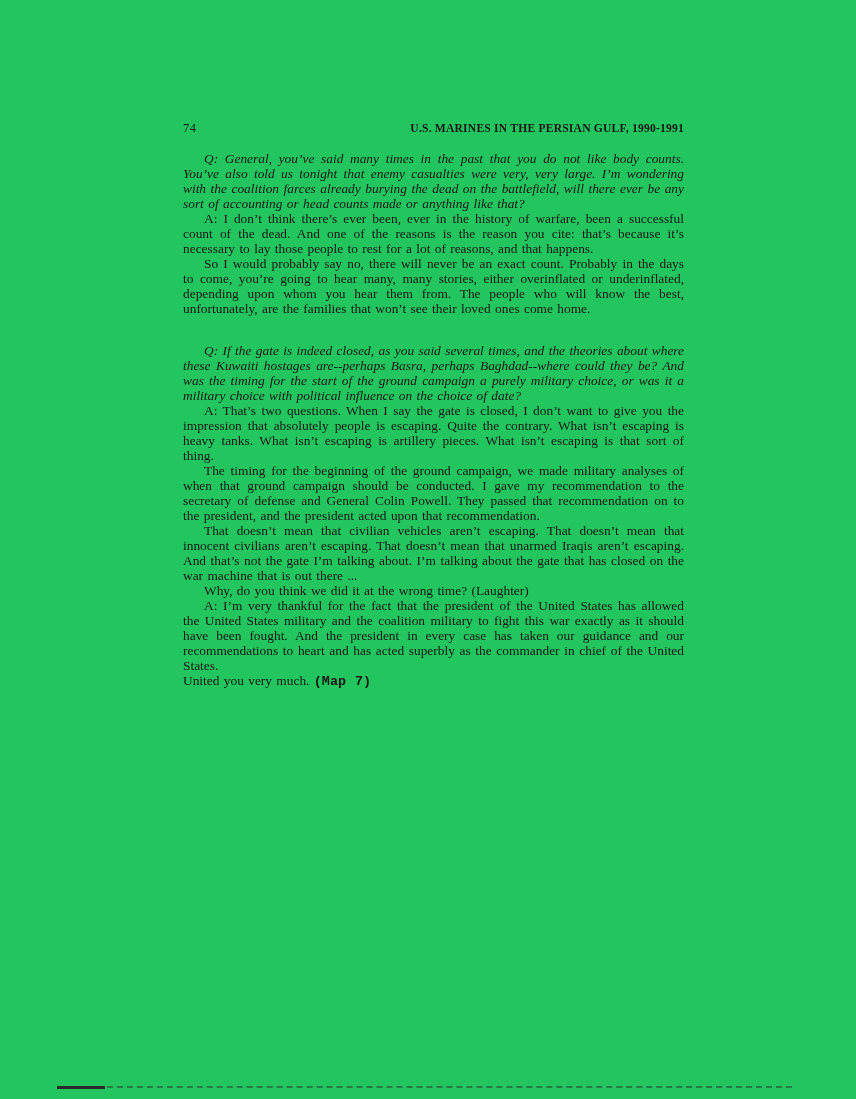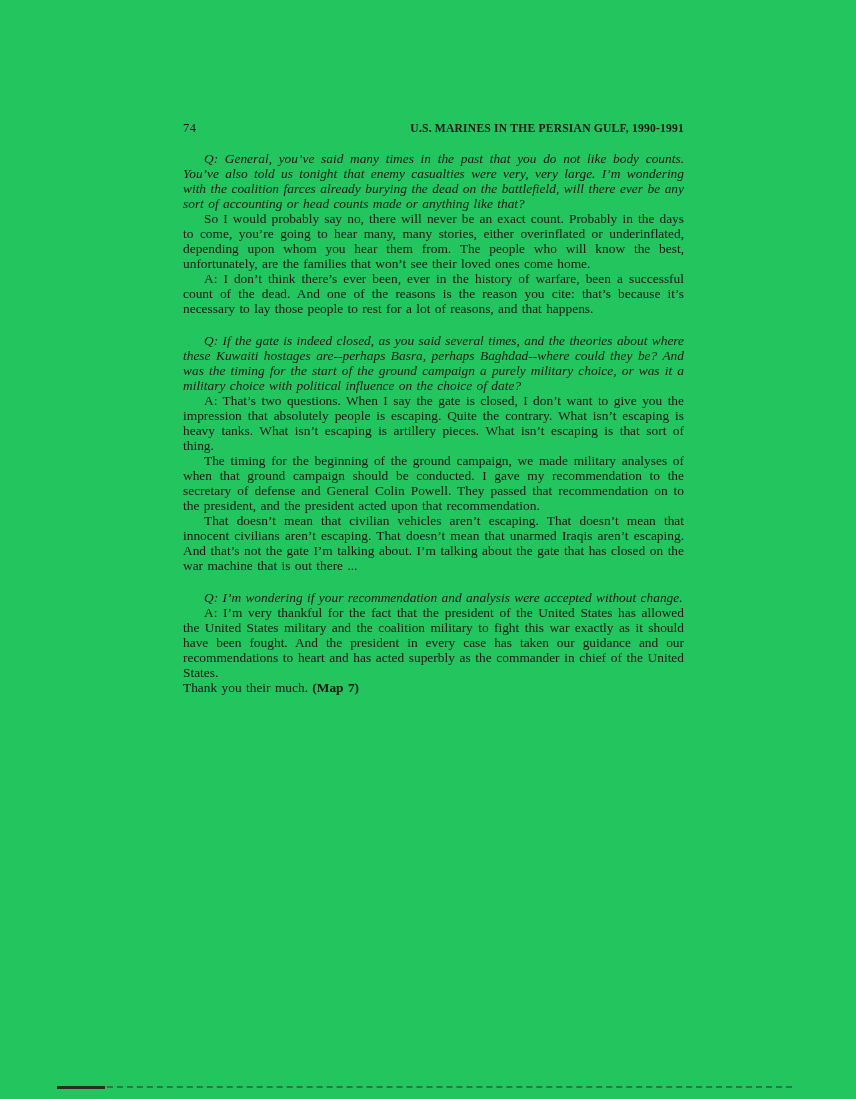--- a/index.html
+++ b/index.html
@@ -37,30 +37,31 @@
   }
   .para {
     font-size: 13.4px;
     line-height: 15px;
     text-align: justify;
     text-indent: 21px;
     word-spacing: 1px;
   }
   .para.question {
     font-style: italic;
-    margin-top: 17px;
+    margin-top: 27px;
   }
   .para.question:first-of-type {
     margin-top: 0;
   }
   .para.closing {
     text-indent: 0;
   }
   .map-ref {
     font-weight: bold;
+    font-family: Liberation Mono, monospace;
   }
   .scan-artifact {
     position: absolute;
     left: 57px;
     top: 1086px;
     width: 735px;
     height: 0;
     border-top: 2px dashed rgba(45, 45, 45, 0.5);
   }
   .scan-artifact-strong {
@@ -78,31 +79,31 @@
 <div class="page">
 
   <div class="text-block">
 
     <header class="running-head">
       <span class="page-num">74</span>
       <span class="head-title">U.S. MARINES IN THE PERSIAN GULF, 1990-1991</span>
     </header>
 
     <p class="para question">Q: General, you’ve said many times in the past that you do not like body counts. You’ve also told us tonight that enemy casualties were very, very large. I’m wondering with the coalition farces already burying the dead on the battlefield, will there ever be any sort of accounting or head counts made or anything like that?</p>
+    <p class="para answer">A: I don’t think there’s ever been, ever in the history of warfare, been a successful count of the dead. And one of the reasons is the reason you cite: that’s because it’s necessary to lay those people to rest for a lot of reasons, and that happens.</p>
     <p class="para answer">So I would probably say no, there will never be an exact count. Probably in the days to come, you’re going to hear many, many stories, either overinflated or underinflated, depending upon whom you hear them from. The people who will know the best, unfortunately, are the families that won’t see their loved ones come home.</p>
-    <p class="para answer">A: I don’t think there’s ever been, ever in the history of warfare, been a successful count of the dead. And one of the reasons is the reason you cite: that’s because it’s necessary to lay those people to rest for a lot of reasons, and that happens.</p>
 
     <p class="para question">Q: If the gate is indeed closed, as you said several times, and the theories about where these Kuwaiti hostages are--perhaps Basra, perhaps Baghdad--where could they be? And was the timing for the start of the ground campaign a purely military choice, or was it a military choice with political influence on the choice of date?</p>
     <p class="para answer">A: That’s two questions. When I say the gate is closed, I don’t want to give you the impression that absolutely people is escaping. Quite the contrary. What isn’t escaping is heavy tanks. What isn’t escaping is artillery pieces. What isn’t escaping is that sort of thing.</p>
     <p class="para answer">The timing for the beginning of the ground campaign, we made military analyses of when that ground campaign should be conducted. I gave my recommendation to the secretary of defense and General Colin Powell. They passed that recommendation on to the president, and the president acted upon that recommendation.</p>
     <p class="para answer">That doesn’t mean that civilian vehicles aren’t escaping. That doesn’t mean that innocent civilians aren’t escaping. That doesn’t mean that unarmed Iraqis aren’t escaping. And that’s not the gate I’m talking about. I’m talking about the gate that has closed on the war machine that is out there ...</p>
+    <p class="para answer">Why, do you think we did it at the wrong time? (Laughter)</p>
 
-    <p class="para question">Q: I’m wondering if your recommendation and analysis were accepted without change.</p>
     <p class="para answer">A: I’m very thankful for the fact that the president of the United States has allowed the United States military and the coalition military to fight this war exactly as it should have been fought. And the president in every case has taken our guidance and our recommendations to heart and has acted superbly as the commander in chief of the United States.</p>
 
-    <p class="para closing"><span>Thank you their much. </span><span class="map-ref">(Map 7)</span></p>
+    <p class="para closing"><span>United you very much. </span><span class="map-ref">(Map 7)</span></p>
 
   </div>
 
   <div class="scan-artifact"></div>
   <div class="scan-artifact-strong"></div>
 
 </div>
 
 </body></html>

